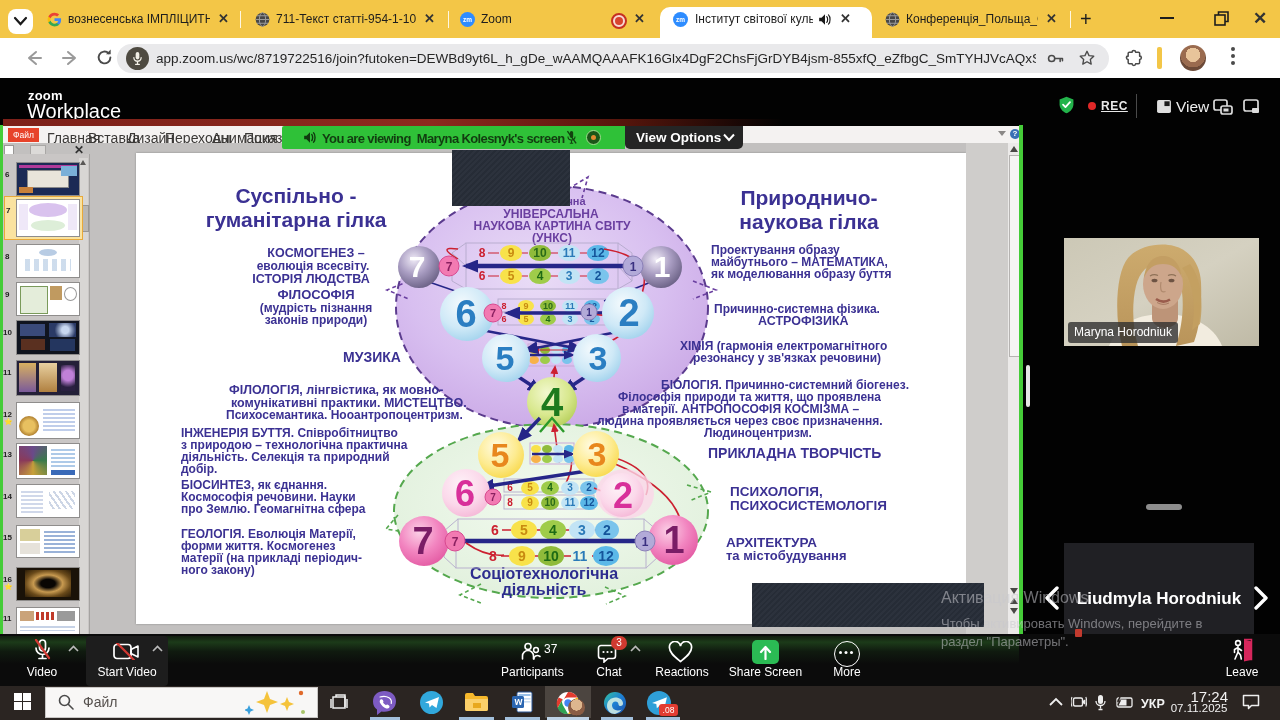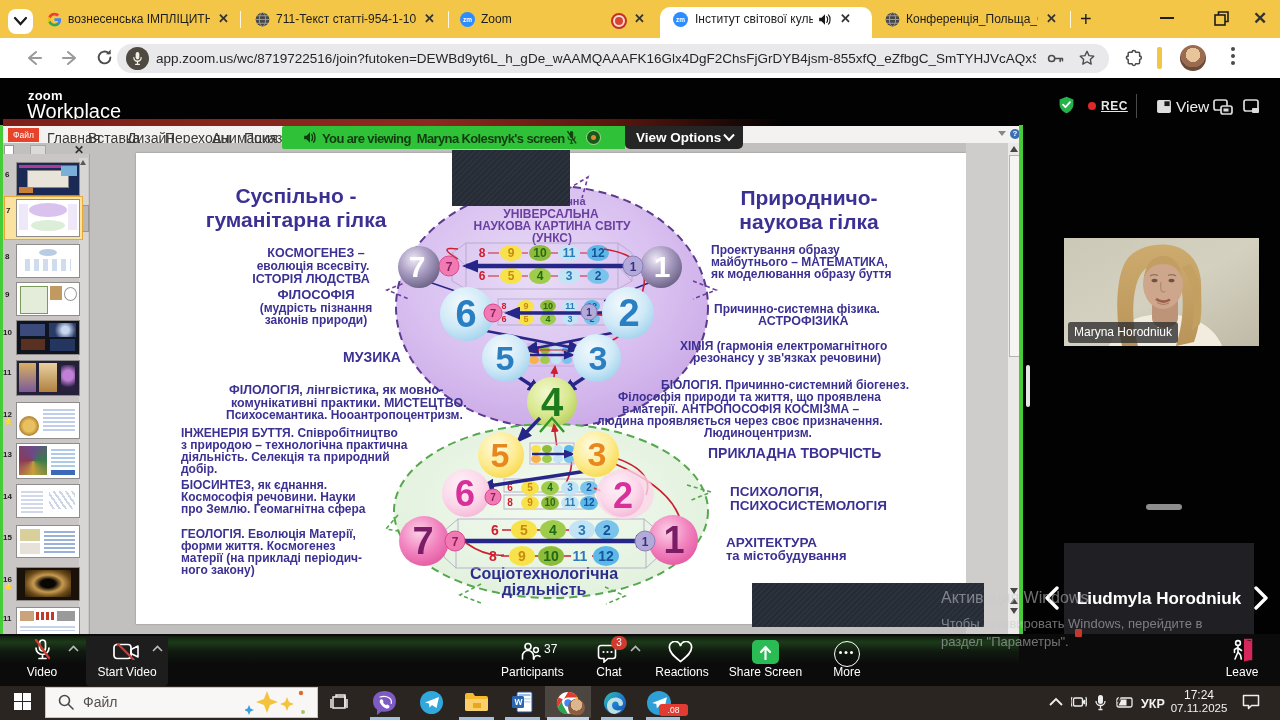--- a/index.html
+++ b/index.html
@@ -851,38 +851,38 @@
       </linearGradient>
     </defs>
     <path d="M4 15c0-5 3.8-8.5 8.5-8.5 4 0 7 2.3 7.5 5.5.3 2-1 3-2.5 3-1.2 0-2-.6-2-1.8 0-1.5-1.3-2.7-3-2.7-2 0-3.5 1.6-3.5 3.8 0 3 2.4 5.2 5.8 5.2 1.5 0 2.8-.3 4-1A11 11 0 0112 23c-4.5 0-8-3.5-8-8z" fill="#d9f2e6" opacity=".85"></path>
   </svg>
 <div class="abs ul" style="left:601px;width:32px;"></div>
 
 <div class="abs" style="left:647px;top:691px;width:24px;height:24px;border-radius:50%;background:#2f9fd8;"></div>
 <svg class="abs" style="left:651px;top:696px;" width="17" height="14" viewBox="0 0 16 13">
     <path d="M1 6.5L15 1l-2.5 11-4.5-3-2.5 2.5-.5-4z" fill="#fff"></path>
   </svg>
-<div class="abs" style="left:659px;top:704px;width:29px;height:12px;background:#e23c32;border-radius:3px;color:#fff;font-size:8.5px;text-align:center;line-height:12px;">.08</div>
+<div class="abs" style="left:659px;top:704px;width:19px;height:12px;background:#e23c32;border-radius:3px;color:#fff;font-size:8.5px;text-align:center;line-height:12px;">.08</div>
 <div class="abs ul" style="left:646px;width:34px;"></div>
 
 <svg class="abs" style="left:1049px;top:697px;" width="14" height="9" viewBox="0 0 14 9">
     <path d="M1 8 L7 2 L13 8" stroke="#eee" stroke-width="1.8" fill="none"></path>
   </svg>
 <svg class="abs" style="left:1071px;top:695px;" width="16" height="14" viewBox="0 0 16 14">
     <rect x="2.5" y="3" width="9" height="8" rx="1.5" fill="none" stroke="#eee" stroke-width="1.4"></rect>
     <path d="M11.5 6l3-1.8v5.6l-3-1.8z" fill="#eee"></path>
     <path d="M1 2c-1 2.5-1 7 0 9.5M14.8 2c1 2.5 1 7 0 9.5" stroke="#eee" stroke-width="1.1" fill="none"></path>
   </svg>
 <svg class="abs" style="left:1094px;top:694px;" width="13" height="17" viewBox="0 0 13 17">
     <rect x="4" y="1" width="5" height="9" rx="2.5" fill="#eee"></rect>
     <path d="M2 7a4.5 4.5 0 009 0M6.5 12v2.5M4.5 15.5h4" stroke="#eee" stroke-width="1.3" fill="none"></path>
   </svg>
 <svg class="abs" style="left:1114px;top:697px;" width="20" height="11" viewBox="0 0 20 11">
     <rect x="3" y="1" width="15" height="9" rx="1.5" fill="none" stroke="#eee" stroke-width="1.3"></rect>
     <rect x="4.5" y="2.5" width="8" height="6" fill="#eee"></rect>
     <path d="M6 0l-2 4h2l-2 4" stroke="#2b2522" stroke-width="1.4" fill="none"></path>
   </svg>
 <div class="abs" style="left:1141px;top:697px;color:#f2f2f2;font-size:12.5px;font-weight:bold;">УКР</div>
-<div class="abs" style="left:1170px;top:688px;width:58px;text-align:center;color:#f2f2f2;font-size:12px;">17:24</div>
+<div class="abs" style="left:1170px;top:688px;width:58px;text-align:right;color:#f2f2f2;font-size:15px;">17:24</div>
 <div class="abs" style="left:1166px;top:702px;width:66px;text-align:center;color:#f2f2f2;font-size:11.5px;">07.11.2025</div>
 <svg class="abs" style="left:1242px;top:694px;" width="18" height="16" viewBox="0 0 18 16">
     <path d="M1.5 1.5h15v10h-7l-3 3v-3h-5z" fill="none" stroke="#eee" stroke-width="1.5" stroke-linejoin="round"></path>
   </svg>
 
 </body></html>

